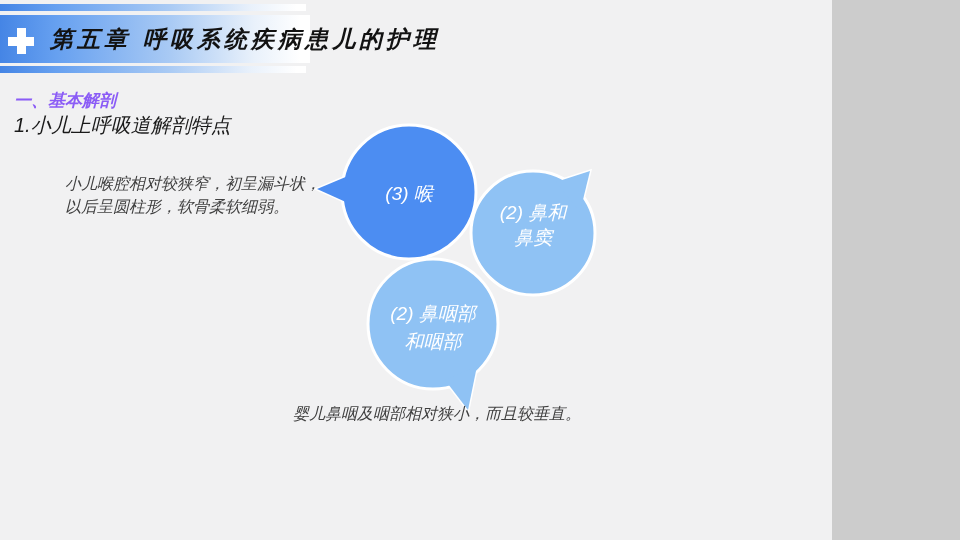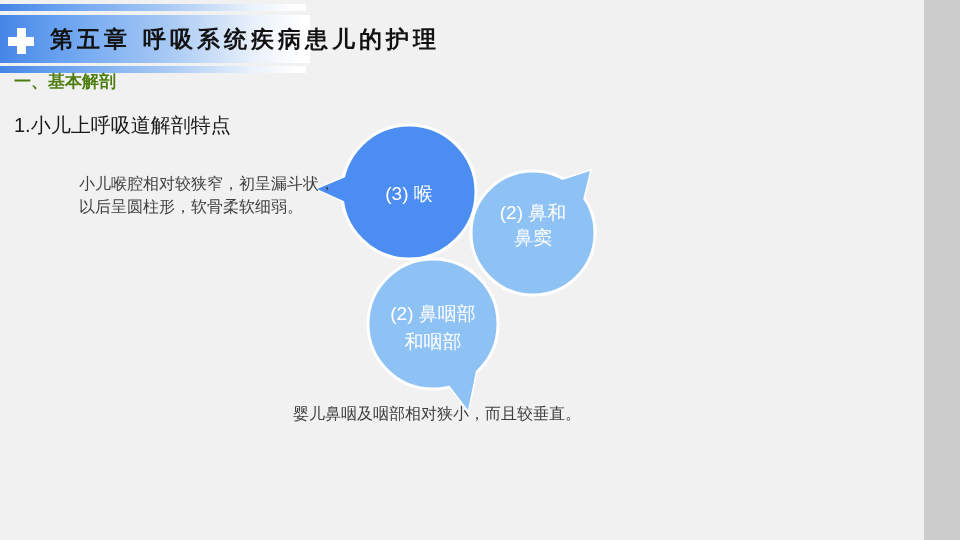--- a/index.html
+++ b/index.html
@@ -2,23 +2,24 @@
 <html><head>
 <meta charset="utf-8">
 <style>
   html,body{margin:0;padding:0;}
   body{
     font-family:"Liberation Sans","DejaVu Sans",sans-serif;
     background:#cccccc;
   }
   .slide{
     position:relative;
-    width:924px;height:540px;
+    width:832px;height:540px;
     background:#F1F1F2;
     overflow:hidden;
+    font-style:italic;
   }
   
   .strip{
     position:absolute;left:0;height:7px;
     background:linear-gradient(to right,#4585E5 0%,#66A0F0 18%,#A9CAF4 55%,#E9F1FB 82%,#FFFFFF 97%);
     width:306px;
   }
   .strip.top{top:4px;}
   .strip.bottom{top:66px;}
   .header-bar{
@@ -31,41 +32,41 @@
   .cross .v{position:absolute;left:8.5px;top:0;width:9px;height:26px;background:#FFFFFF;}
   .cross .h{position:absolute;left:0;top:8.5px;width:26px;height:9px;background:#FFFFFF;}
   .slide-title{
     position:absolute;left:50px;top:15px;height:48px;line-height:48px;
     font-family:"DejaVu Serif","Liberation Serif",serif;
     font-weight:bold;font-size:23px;letter-spacing:4px;color:#121212;
     white-space:nowrap;
   }
   
   .section-heading{
-    position:absolute;left:14px;top:70px;
-    font-size:17px;font-weight:bold;color:#4d7c0f;
+    position:absolute;left:14px;top:89px;
+    font-size:17px;font-weight:bold;color:#8b5cf6;
   }
   .sub-heading{
     position:absolute;left:14px;top:112px;
     font-size:20px;color:#1A1A1A;
   }
   
   .diagram-svg{position:absolute;left:0;top:0;width:960px;height:540px;}
   .bubble-label{
     position:absolute;color:#FFFFFF;font-size:19px;
     text-align:center;white-space:pre-line;line-height:25px;
   }
   .label-1{left:473px;top:200px;width:120px;}
   .label-2{left:371px;top:300px;width:124px;line-height:28px;}
   .label-3{left:339px;top:181px;width:140px;text-align:center;}
   .note{
     position:absolute;color:#3F3F3F;font-size:16px;line-height:23px;
     white-space:pre-line;
   }
-  .note-left{left:65px;top:172px;margin-left:14px;}
+  .note-left{left:65px;top:172px;}
   .note-right{left:590px;top:176px;white-space:nowrap;}
   .note-bottom{left:293px;top:402px;white-space:nowrap;}
 </style>
 </head>
 <body>
 
 <div class="slide">
 
   <div class="strip top"></div>
   <div class="header-bar"></div>

